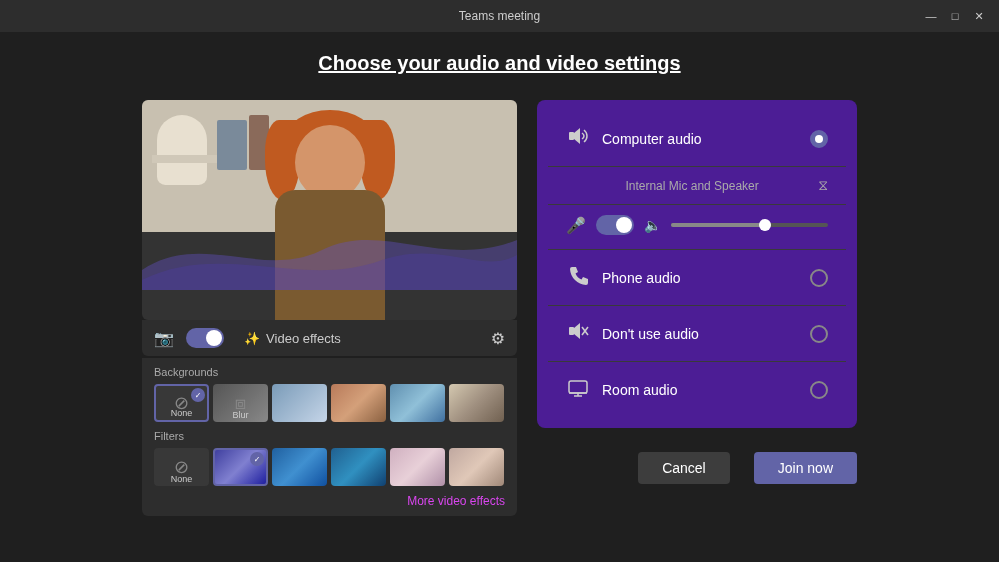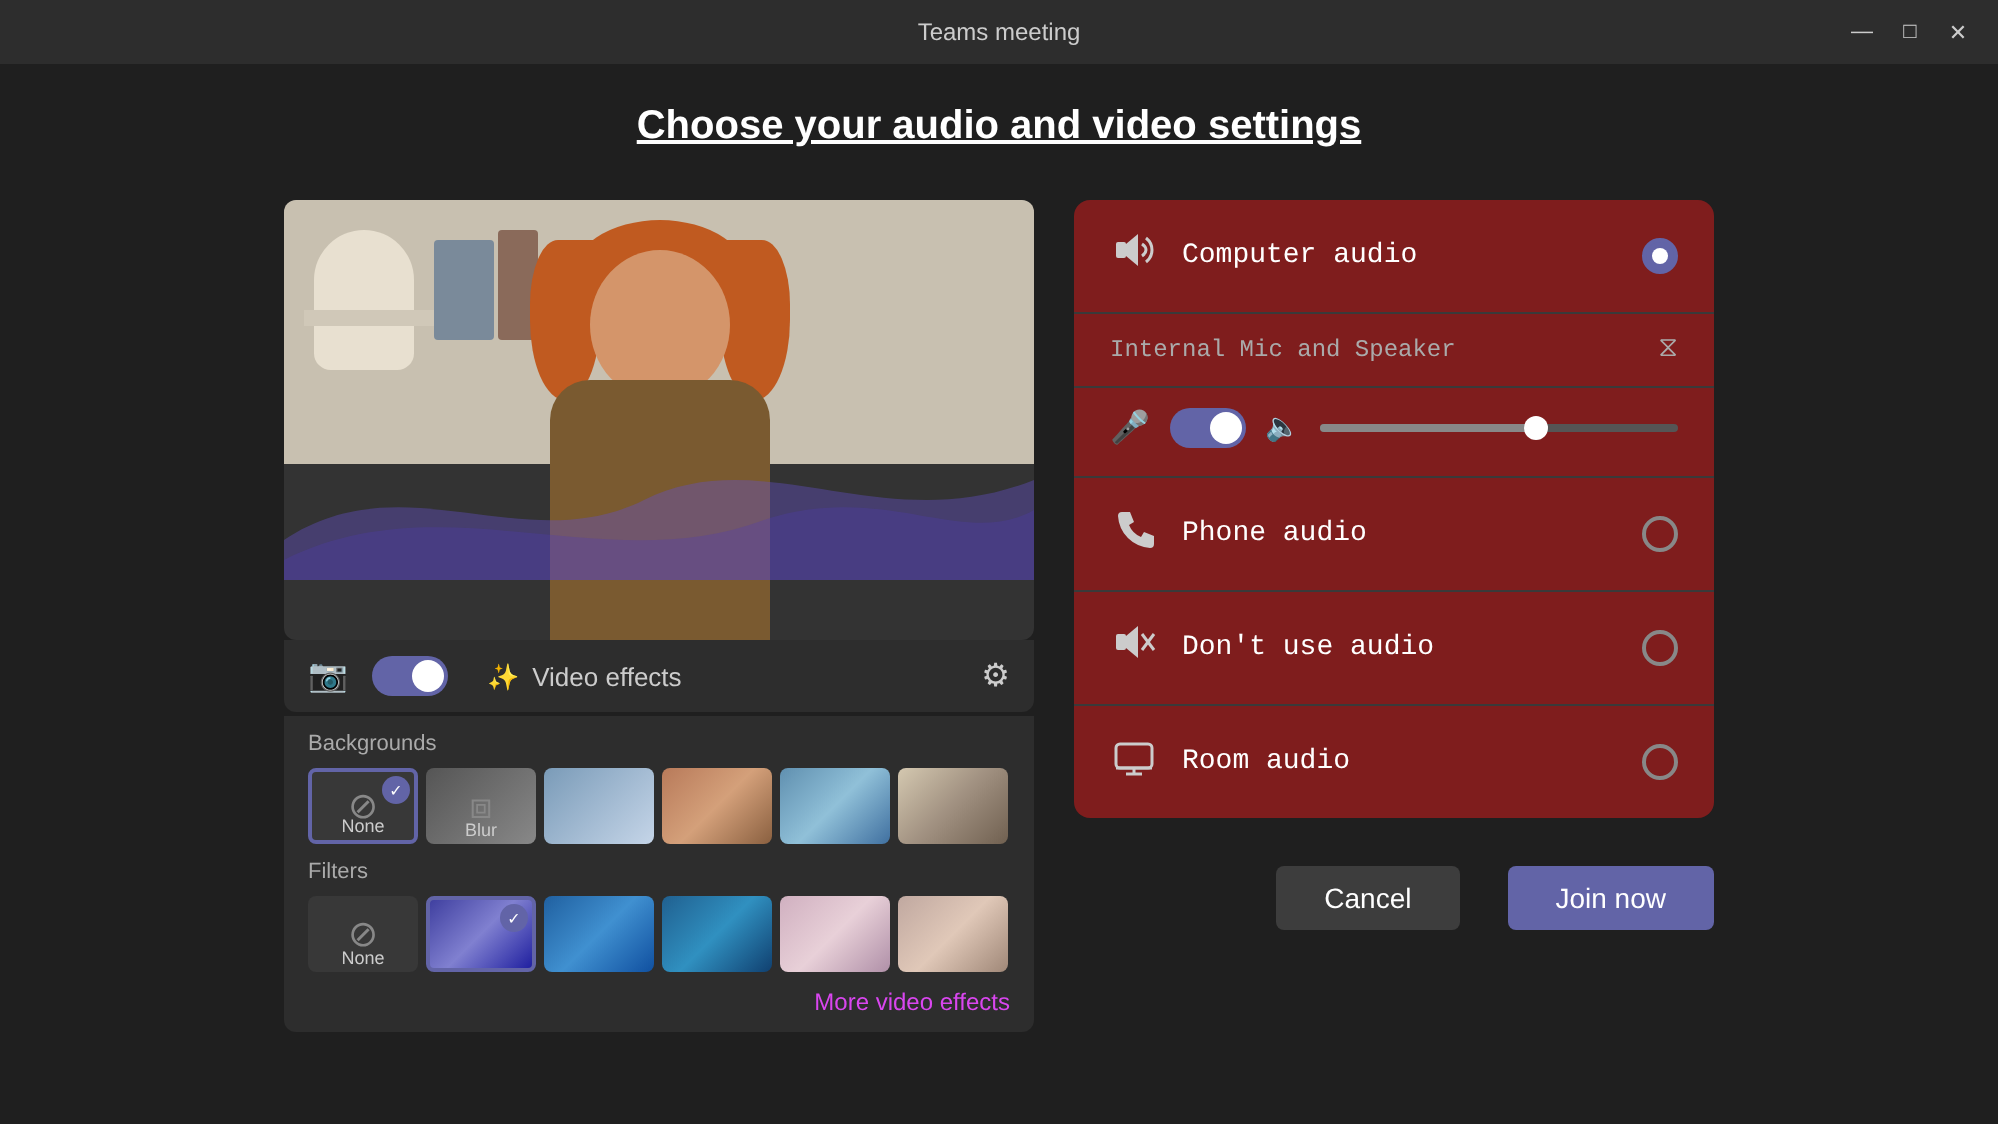--- a/index.html
+++ b/index.html
@@ -238,25 +238,24 @@
     .f-3 { background: linear-gradient(135deg, #206090, #3090c0, #104070); }
     .f-4 { background: linear-gradient(135deg, #d0b0c0, #e8d0d8, #b090a8); }
     .f-5 { background: linear-gradient(135deg, #c0a8a0, #e0c8b8, #a08878); }
 
     
     .audio-panel {
       width: 320px;
       flex-shrink: 0;
     }
     .audio-card {
-      background: #7f1d1d;
+      background: #4c1d95;
       border-radius: 8px;
-      padding: 0;
+      padding: 11px;
       overflow: hidden;
-      font-family: Liberation Mono, monospace;
     }
     .audio-option {
       display: flex;
       align-items: center;
       padding: 14px 18px;
       border-bottom: 1px solid #3a3a3a;
       cursor: pointer;
       gap: 12px;
     }
     .audio-option:last-child { border-bottom: none; }
@@ -291,20 +290,21 @@
       background: #fff;
       border-radius: 50%;
     }
 
     
     .mic-speaker-row {
       padding: 10px 18px;
       border-bottom: 1px solid #3a3a3a;
       display: flex;
       align-items: center;
+      text-align: center;
     }
     .mic-label {
       font-size: 12px;
       color: #aaa;
       flex: 1;
     }
     .sliders-icon {
       font-size: 14px;
       color: #aaa;
       cursor: pointer;

